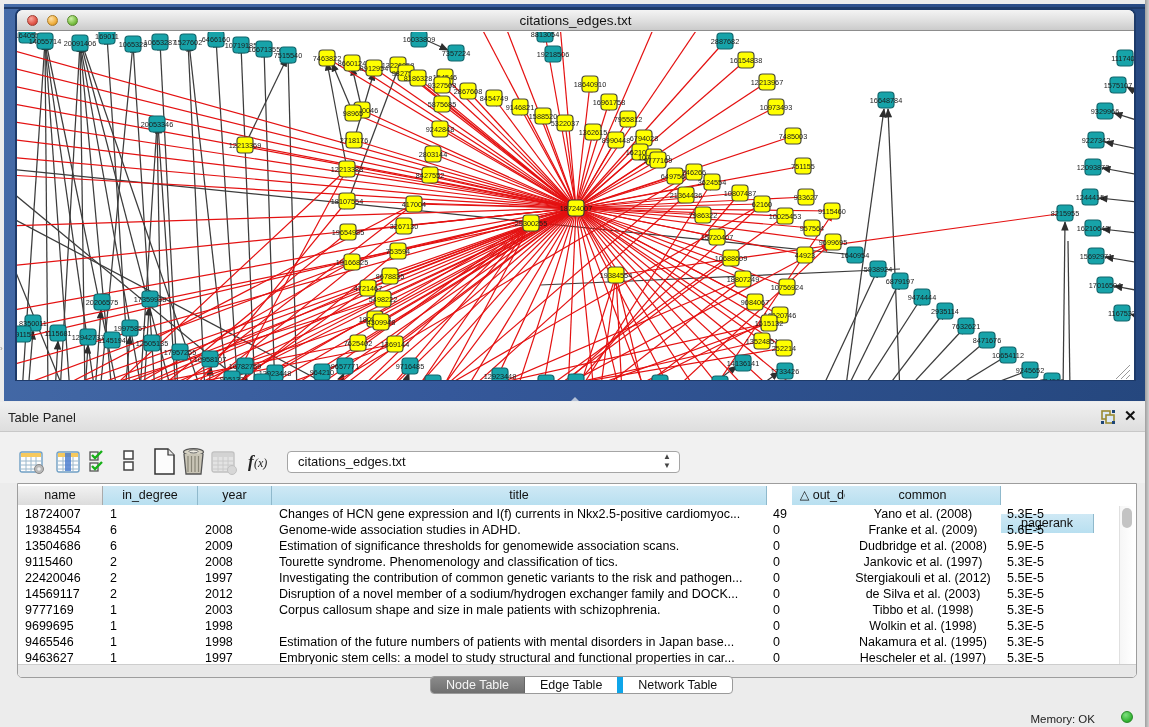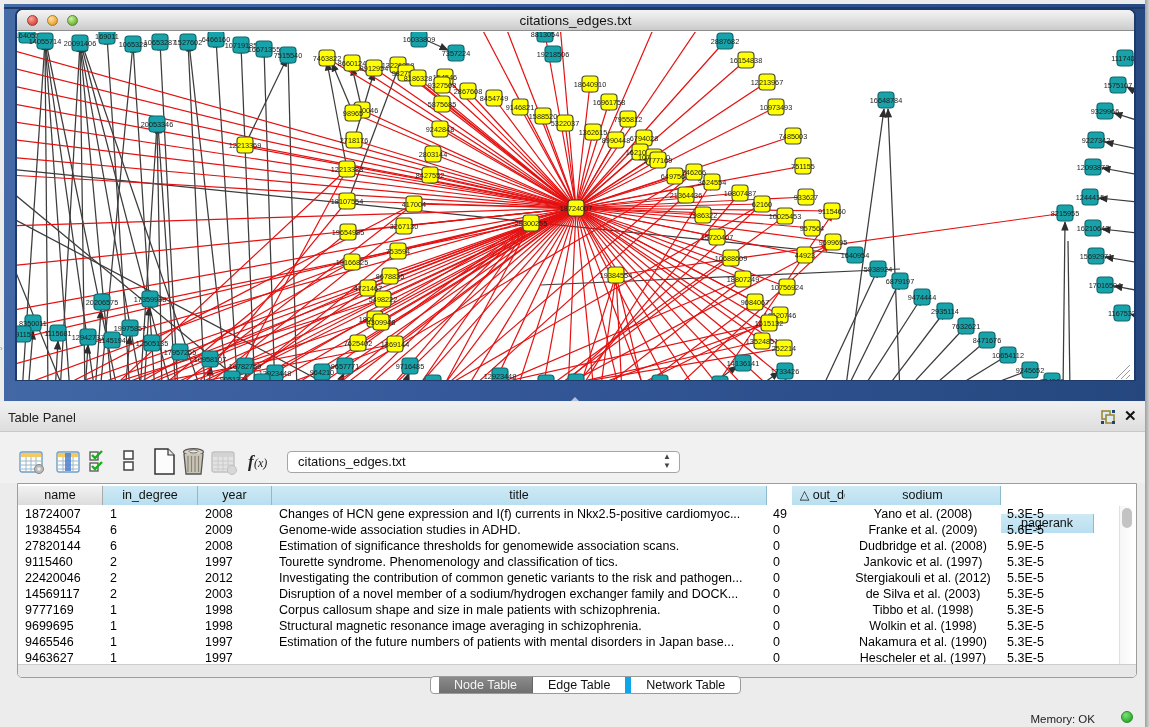--- a/index.html
+++ b/index.html
@@ -34,34 +34,34 @@
   background:#fff; border:1px solid #9d9d9d; border-radius:0 0 5px 5px; overflow:hidden; }
 #thead { position:absolute; left:0; top:2px; width:1076px; height:19px; }
 #thead .h { position:absolute; top:0; height:19px; background:linear-gradient(#cfe9f5,#b8dff0);
   border-right:1px solid #8fb9cc; font-size:12.5px; text-align:center; line-height:19px; color:#111; }
 #thead .h.gray { background:linear-gradient(#f2f2f2,#dcdcdc); border-right:1px solid #aaa; }
 #tbody { position:absolute; left:0; top:23px; width:1076px; height:162px; font-size:12.5px; color:#000; }
 .tr { position:relative; height:16px; white-space:nowrap; }
 .c { position:absolute; top:0; height:16px; line-height:15px; overflow:hidden; }
 .c0 { left:7px;    width:80px;  }
 .c1 { left:92px;   width:90px;  }
-.c2 { left:187px;  width:70px;  }
+.c2 { left:187px;  width:70px;margin-top:16px;  }
 .c3 { left:261px;  width:490px; }
 .c4 { left:755px;  width:72px;  }
 .c5 { left:827px;  width:156px; text-align:center; }
 .c6 { left:989px;  width:95px;  }
 #vscroll { position:absolute; right:2px; top:22px; width:15px; height:160px;
   background:linear-gradient(to right,#f6f6f6,#ffffff); border-left:1px solid #e0e0e0; }
 #vscroll .thumb { position:absolute; left:2px; top:2px; width:10px; height:20px;
   background:#c3c3c3; border-radius:5px; }
 #hscroll { position:absolute; left:0; bottom:0; width:100%; height:13px; background:#e8e8e8;
   border-top:1px solid #cdcdcd; }
 #tabs { position:absolute; left:430px; top:274px; height:18px; display:flex;
   border:1px solid #9a9a9a; border-radius:4px; overflow:hidden; background:#fff;
-  font-size:12.5px;padding-left:8px; }
+  font-size:12.5px; }
 #tabs div { padding:0 15px; line-height:17px; color:#111; border-right:6px solid #0ea5e9; }
 #tabs div.sel { background:linear-gradient(#8b8b8b,#6f6f6f); color:#f5f5f5; border-right:1px solid #666; }
 #tabs div:last-child { border-right:none; }
 #status { position:absolute; left:0; top:305px; width:1149px; height:20px; font-size:11.5px; color:#222; }
 #status .mem { position:absolute; right:54px; top:6px; }
 #status .dot { position:absolute; right:16px; top:4px; width:12px; height:12px; border-radius:50%;
   background:radial-gradient(circle at 38% 30%,#7fe07f,#35b535 65%,#1d8f1d); border:1px solid #268a26; }
 #rightedge { position:absolute; right:0; top:0; width:4px; height:727px;
   background:linear-gradient(to right,#9f9f9f,#cfcfcf); }
 </style></head>
@@ -688,21 +688,21 @@
     </svg>
     <div id="combo">citations_edges.txt<div class="arrows">▲<br>▼</div></div>
   </div>
   <div id="tablebox">
     <div id="thead">
       <div class="h gray" style="left:0;width:85px;">name</div>
       <div class="h" style="left:85px;width:95px;">in_degree</div>
       <div class="h" style="left:180px;width:74px;">year</div>
       <div class="h" style="left:254px;width:495px;text-align:center;">title</div>
       <div class="h" style="left:749px;width:78px;margin-left:25px;">△ out_de...</div>
-      <div class="h" style="left:827px;width:156px;">sodium</div>
+      <div class="h" style="left:827px;width:156px;">common</div>
       <div class="h" style="left:983px;width:93px;margin-top:28px;">pagerank</div>
     </div>
     <div id="tbody">
         <div class="tr">
           <div class="c c0">18724007</div>
           <div class="c c1">1</div>
           <div class="c c2">2008</div>
           <div class="c c3">Changes of HCN gene expression and I(f) currents in Nkx2.5-positive cardiomyoc...</div>
           <div class="c c4">49</div>
           <div class="c c5">Yano et al. (2008)</div>
@@ -711,21 +711,21 @@
         <div class="tr">
           <div class="c c0">19384554</div>
           <div class="c c1">6</div>
           <div class="c c2">2009</div>
           <div class="c c3">Genome-wide association studies in ADHD.</div>
           <div class="c c4">0</div>
           <div class="c c5">Franke et al. (2009)</div>
           <div class="c c6">5.6E-5</div>
         </div>
         <div class="tr">
-          <div class="c c0">27820144</div>
+          <div class="c c0">13504686</div>
           <div class="c c1">6</div>
           <div class="c c2">2008</div>
           <div class="c c3">Estimation of significance thresholds for genomewide association scans.</div>
           <div class="c c4">0</div>
           <div class="c c5">Dudbridge et al. (2008)</div>
           <div class="c c6">5.9E-5</div>
         </div>
         <div class="tr">
           <div class="c c0">9115460</div>
           <div class="c c1">2</div>
@@ -759,38 +759,38 @@
           <div class="c c2">1998</div>
           <div class="c c3">Corpus callosum shape and size in male patients with schizophrenia.</div>
           <div class="c c4">0</div>
           <div class="c c5">Tibbo et al. (1998)</div>
           <div class="c c6">5.3E-5</div>
         </div>
         <div class="tr">
           <div class="c c0">9699695</div>
           <div class="c c1">1</div>
           <div class="c c2">1998</div>
-          <div class="c c3">Structural magnetic resonance image averaging in schizophrenia.</div>
           <div class="c c4">0</div>
           <div class="c c5">Wolkin et al. (1998)</div>
           <div class="c c6">5.3E-5</div>
         </div>
         <div class="tr">
           <div class="c c0">9465546</div>
           <div class="c c1">1</div>
           <div class="c c2">1997</div>
           <div class="c c3">Estimation of the future numbers of patients with mental disorders in Japan base...</div>
           <div class="c c4">0</div>
-          <div class="c c5">Nakamura et al. (1990)</div>
+          <div class="c c5">Nakamura et al. (1995)</div>
           <div class="c c6">5.3E-5</div>
         </div>
         <div class="tr">
           <div class="c c0">9463627</div>
           <div class="c c1">1</div>
           <div class="c c2">1997</div>
+          <div class="c c3">Embryonic stem cells: a model to study structural and functional properties in car...</div>
           <div class="c c4">0</div>
           <div class="c c5">Hescheler et al. (1997)</div>
           <div class="c c6">5.3E-5</div>
         </div>
       </div>
     <div id="vscroll">
         <div class="thumb"></div>
       </div>
     <div id="hscroll"></div>
   </div>

